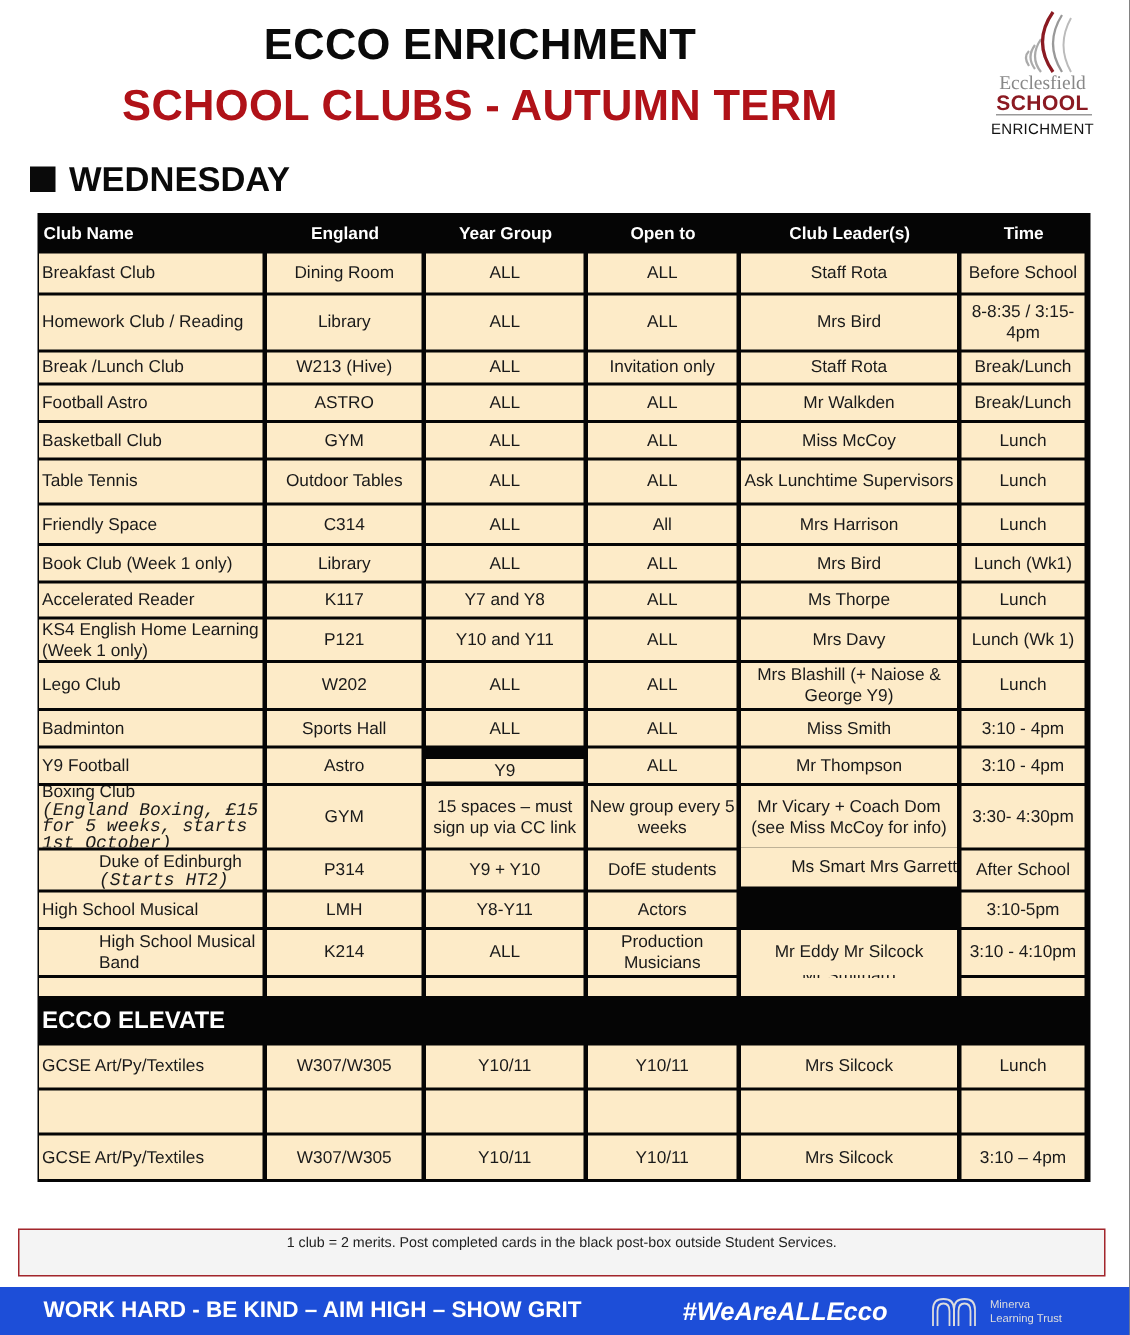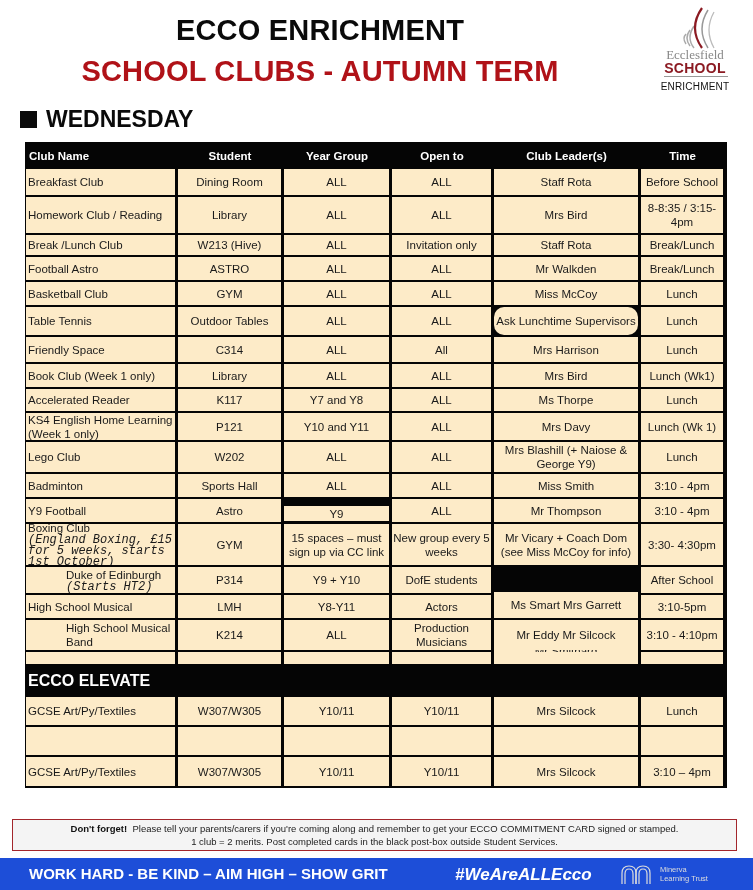--- a/index.html
+++ b/index.html
@@ -65,21 +65,21 @@
 </div>
 
 <div class="day">
   <span class="sq"></span>
   <span>WEDNESDAY</span>
 </div>
 
 <div class="table" id="clubs-table">
     <div>
       <div class="hcell left" style="left: 1px; top: 1px; width: 150px; height: 25px;">Club Name</div>
-      <div class="hcell" style="left: 153px; top: 1px; width: 104px; height: 25px;">Student</div>
+      <div class="hcell" style="left: 153px; top: 1px; width: 104px; height: 25px;">England</div>
       <div class="hcell" style="left: 259px; top: 1px; width: 106px; height: 25px;">Year Group</div>
       <div class="hcell" style="left: 367px; top: 1px; width: 100px; height: 25px;">Open to</div>
       <div class="hcell" style="left: 469px; top: 1px; width: 145px; height: 25px;">Club Leader(s)</div>
       <div class="hcell" style="left: 616px; top: 1px; width: 83px; height: 25px;">Time</div>
     </div>
     <div>
       <div class="cell left" style="left: 1px; top: 27px; width: 149px; height: 26px;">
         <span>Breakfast Club</span>
       </div>
       <div class="cell" style="left: 153px; top: 27px; width: 103px; height: 26px;">
@@ -184,21 +184,21 @@
       </div>
       <div class="cell" style="left: 153px; top: 165px; width: 103px; height: 28px;">
         <span>Outdoor Tables</span>
       </div>
       <div class="cell" style="left: 259px; top: 165px; width: 105px; height: 28px;">
         <span>ALL</span>
       </div>
       <div class="cell" style="left: 367px; top: 165px; width: 99px; height: 28px;">
         <span>ALL</span>
       </div>
-      <div class="cell" style="left: 469px; top: 165px; width: 144px; height: 28px; border-radius: 10px;">
+      <div class="cell" style="left: 469px; top: 165px; width: 144px; height: 28px;">
         <span>Ask Lunchtime Supervisors</span>
       </div>
       <div class="cell" style="left: 616px; top: 165px; width: 82px; height: 28px;">
         <span>Lunch</span>
       </div>
     </div>
     <div>
       <div class="cell left" style="left: 1px; top: 195px; width: 149px; height: 25px;">
         <span>Friendly Space</span>
       </div>
@@ -370,21 +370,21 @@
       </div>
       <div class="cell" style="left: 153px; top: 425px; width: 103px; height: 26px;">
         <span>P314</span>
       </div>
       <div class="cell" style="left: 259px; top: 425px; width: 105px; height: 26px;">
         <span>Y9 + Y10</span>
       </div>
       <div class="cell" style="left: 367px; top: 425px; width: 99px; height: 26px;">
         <span>DofE students</span>
       </div>
-      <div class="cell" style="left: 469px; top: 450px; width: 144px; height: 26px;">
+      <div class="cell" style="left: 469px; top: 423px; width: 144px; height: 26px; justify-content: flex-end;">
         <span>Ms Smart Mrs Garrett</span>
       </div>
       <div class="cell" style="left: 616px; top: 425px; width: 82px; height: 26px;">
         <span>After School</span>
       </div>
     </div>
     <div>
       <div class="cell left" style="left: 1px; top: 453px; width: 149px; height: 23px;">
         <span>High School Musical</span>
       </div>
@@ -501,21 +501,20 @@
       <div class="cell" style="left: 469px; top: 615px; width: 144px; height: 29px;">
         <span>Mrs Silcock</span>
       </div>
       <div class="cell" style="left: 616px; top: 615px; width: 82px; height: 29px;">
         <span>3:10 – 4pm</span>
       </div>
     </div>
   </div>
 
 <div class="notice">
-  <div><b>Don't forget!</b>&nbsp; <span>Please tell your parents/carers if you're coming along and remember to get your ECCO COMMITMENT CARD signed or stamped.</span></div>
   <div>1 club = 2 merits.  Post completed cards in the black post-box outside Student Services.</div>
 </div>
 
 <div class="footer">
   <div class="motto">WORK HARD - BE KIND – AIM HIGH – SHOW GRIT</div>
   <div class="hashtag">#WeAreALLEcco</div>
   <div class="minerva">
     <svg width="34" height="20" viewBox="0 0 34 20">
       <path d="M2 20 V9 Q2 2 9 2 Q16 2 16 9 V20" stroke="#ddd" stroke-width="1.2" fill="none"></path>
       <path d="M5 20 V10 Q5 5 9 5 Q13 5 13 10 V20" stroke="#ddd" stroke-width="1.2" fill="none"></path>

